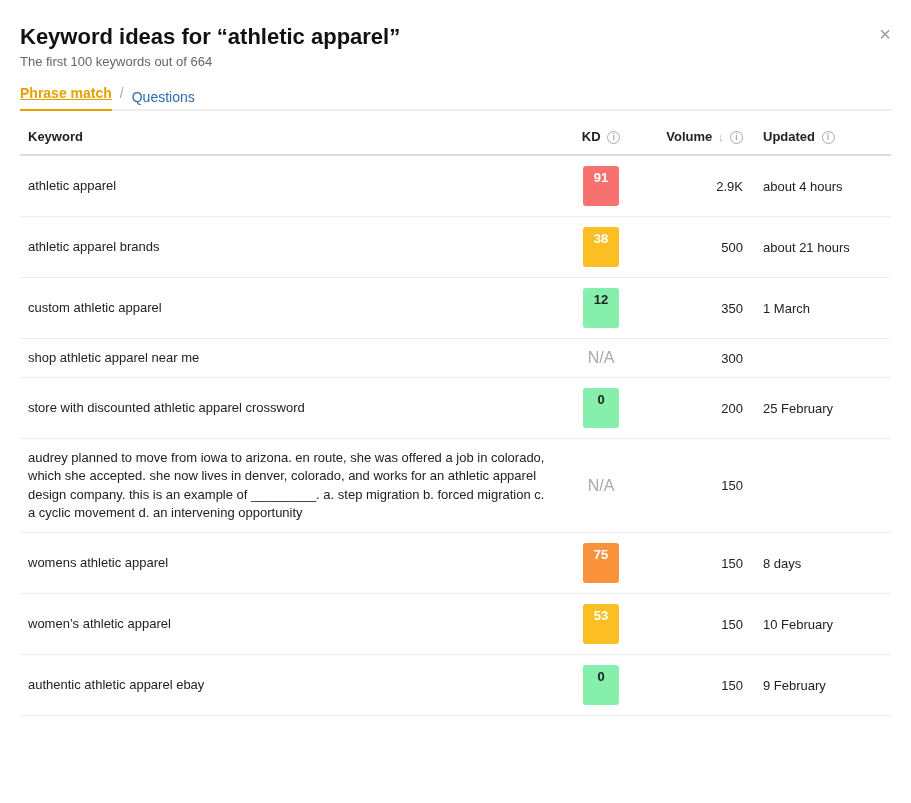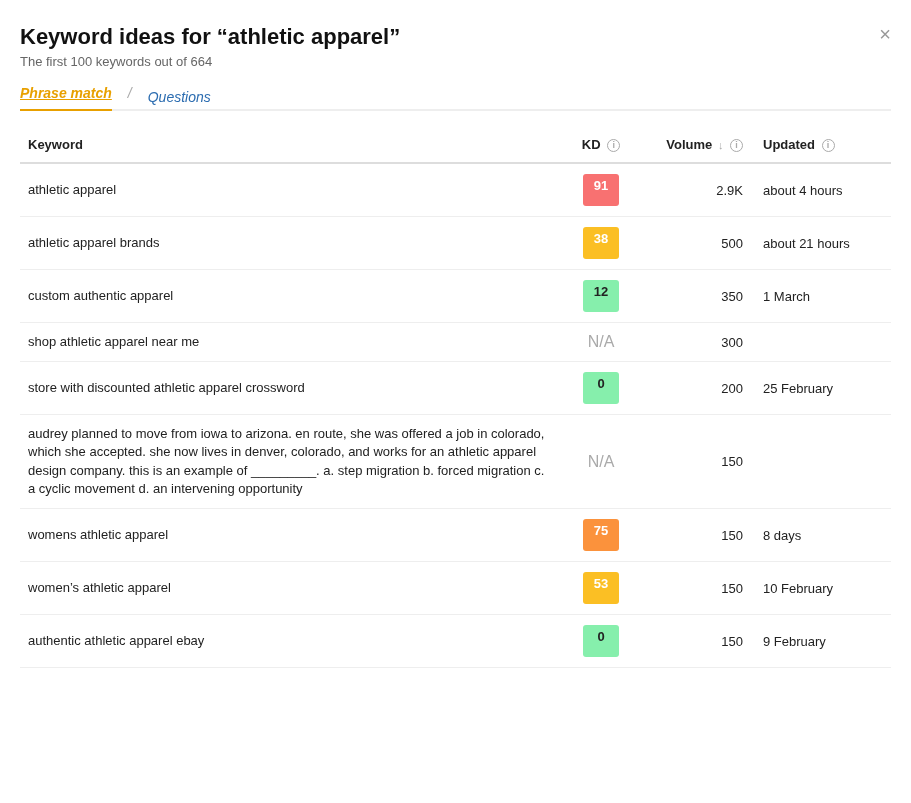--- a/index.html
+++ b/index.html
@@ -39,25 +39,24 @@
       color: #999;
       cursor: pointer;
       background: none;
       border: none;
       line-height: 1;
     }
 
     .tabs {
       display: flex;
       align-items: center;
-      gap: 8px;
-      margin-bottom: 16px;
+      gap: 0;
+      margin-bottom: 8px;
       border-bottom: 2px solid #eee;
       padding-bottom: 0;
-      font-style: italic;
     }
 
     .tab-phrase {
       color: #e8a000;
       font-weight: 600;
       font-size: 14px;
       text-decoration: underline;
       cursor: pointer;
       padding-bottom: 8px;
       border-bottom: 2px solid #e8a000;
@@ -139,21 +138,21 @@
       text-align: left;
       width: 140px;
       padding-left: 12px;
       color: #222;
       font-size: 13px;
     }
 
     .kd-badge {
       display: inline-block;
       width: 36px;
-      height: 32px;
+      height: 40px;
       border-radius: 3px;
       text-align: center;
       line-height: 24px;
       font-weight: 700;
       font-size: 13px;
       color: #fff;
     }
 
     .kd-red { background: #f87171; }
     .kd-yellow { background: #fbbf24; }
@@ -225,21 +224,21 @@
         <td class="volume-col">2.9K</td>
         <td class="updated-col">about 4 hours</td>
       </tr>
       <tr>
         <td class="keyword-col">athletic apparel brands</td>
         <td class="kd-col"><span class="kd-badge kd-yellow">38</span></td>
         <td class="volume-col">500</td>
         <td class="updated-col">about 21 hours</td>
       </tr>
       <tr>
-        <td class="keyword-col">custom authentic apparel</td>
+        <td class="keyword-col">custom athletic apparel</td>
         <td class="kd-col"><span class="kd-badge kd-green-light">12</span></td>
         <td class="volume-col">350</td>
         <td class="updated-col">1 March</td>
       </tr>
       <tr>
         <td class="keyword-col">shop athletic apparel near me</td>
         <td class="kd-col"><span class="kd-na">N/A</span></td>
         <td class="volume-col">300</td>
         <td class="updated-col"></td>
       </tr>

